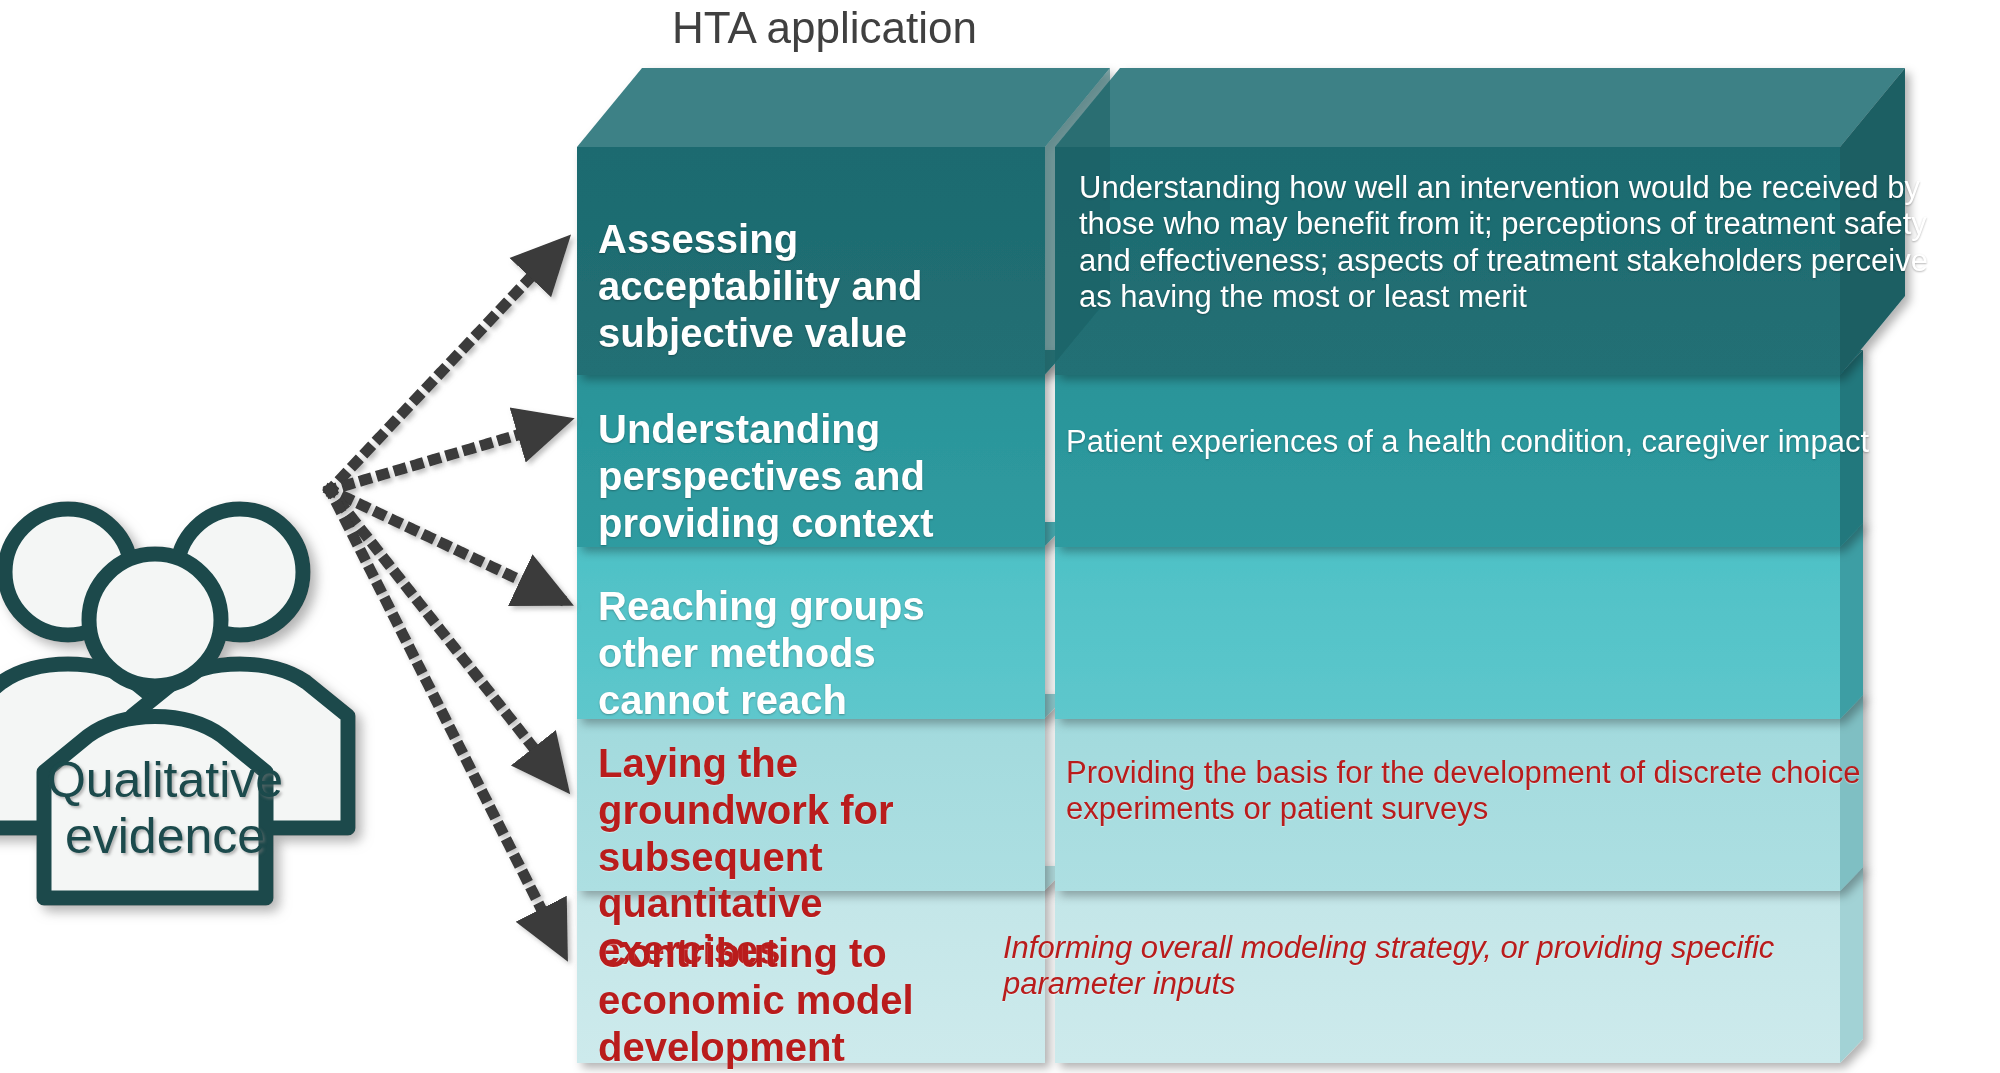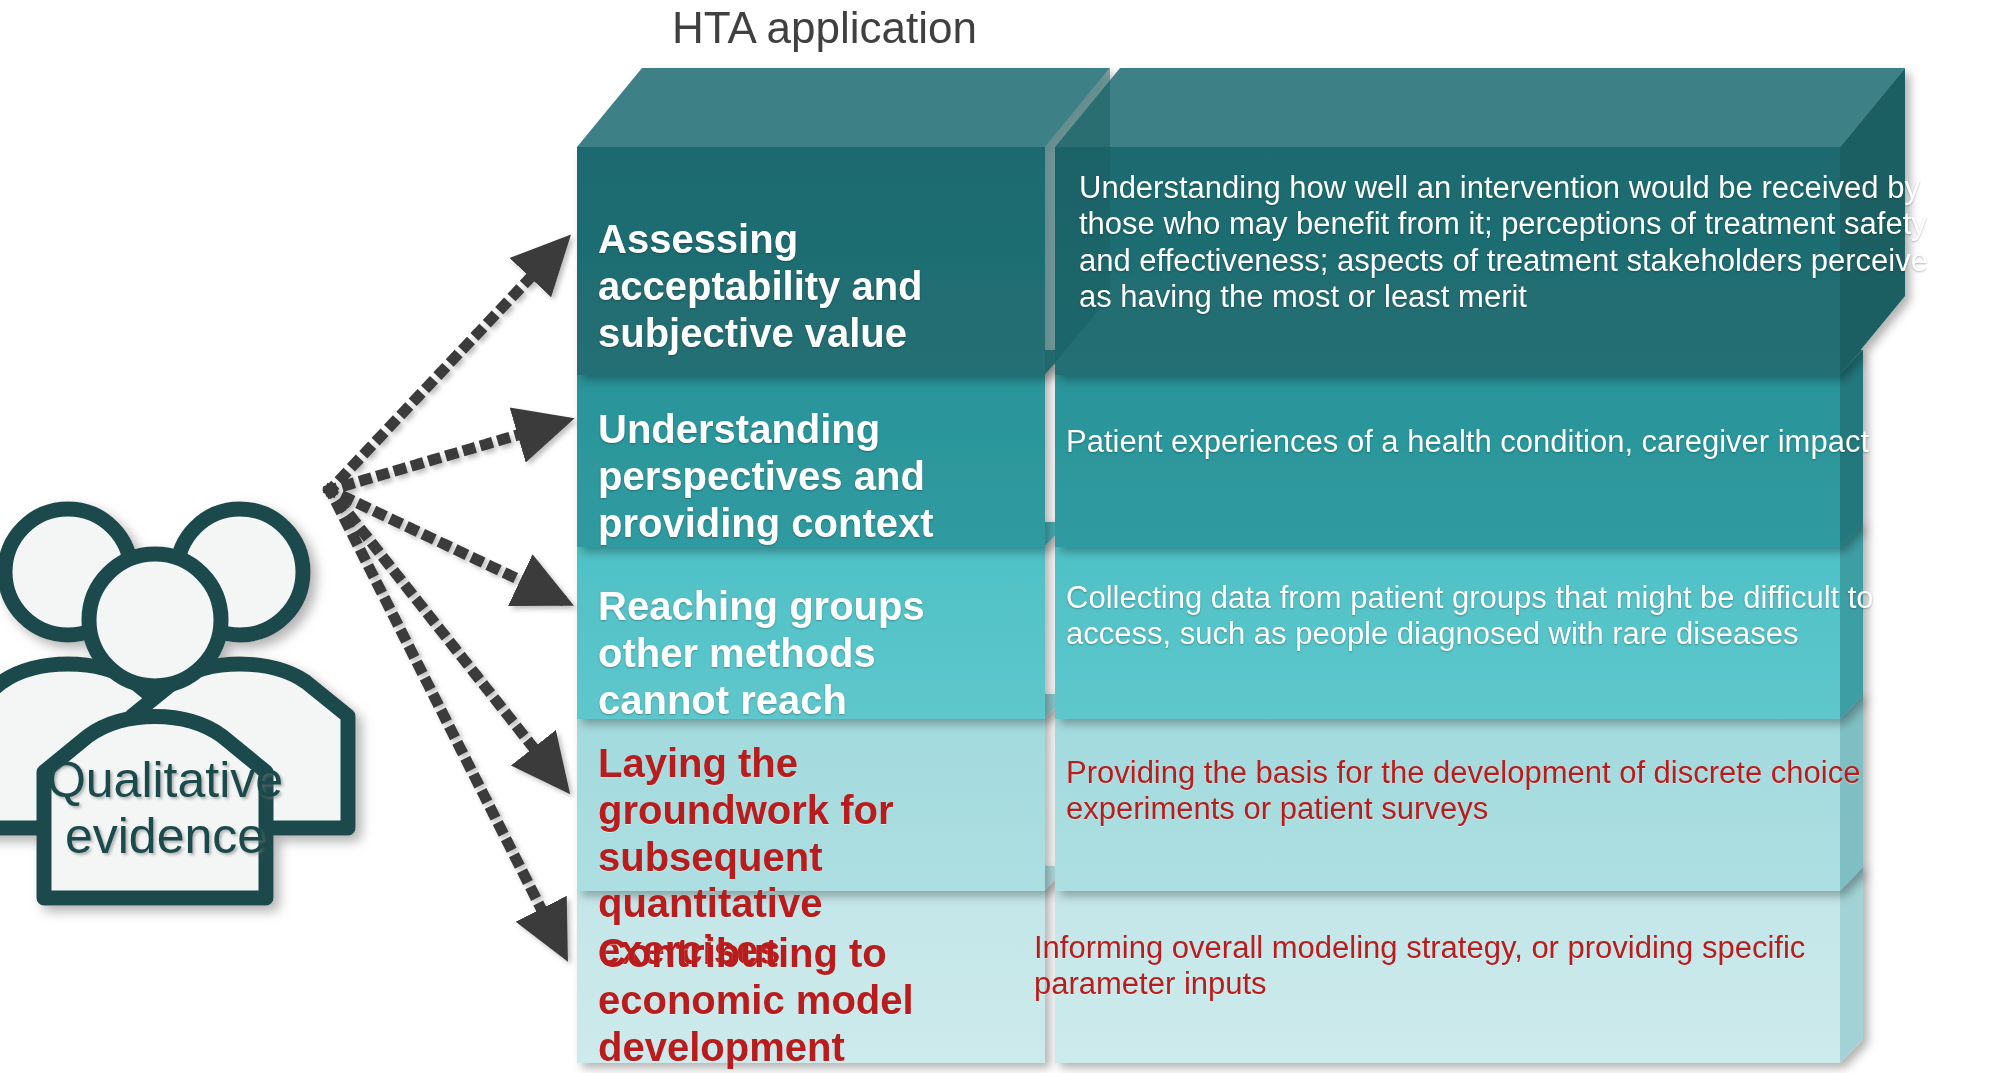--- a/index.html
+++ b/index.html
@@ -187,21 +187,20 @@
     <div>evidence</div>
   </div>
 
   <div class="cell left lt-white" style="left:598px;top:216px;width:400px;">Assessing acceptability and subjective value</div>
   <div class="cell right lt-white" style="left:1079px;top:170px;width:850px;">Understanding how well an intervention would be received by those who may benefit from it; perceptions of treatment safety and effectiveness; aspects of treatment stakeholders perceive as having the most or least merit</div>
 
   <div class="cell left lt-white" style="left:598px;top:406px;width:400px;">Understanding perspectives and providing context</div>
   <div class="cell right lt-white" style="left:1066px;top:424px;width:850px;">Patient experiences of a health condition, caregiver impact</div>
 
   <div class="cell left lt-white" style="left:598px;top:583px;width:400px;">Reaching groups other methods cannot reach</div>
-  <div class="cell right lt-white" style="left:1066px;top:580px;width:850px;">Collecting data from patient groups that might be difficult to access, such as people diagnosed with rare diseases</div>
 
   <div class="cell left lt-dark" style="left:598px;top:740px;width:400px;">Laying the groundwork for subsequent quantitative exercises</div>
   <div class="cell right lt-dark" style="left:1066px;top:755px;width:850px;">Providing the basis for the development of discrete choice experiments or patient surveys</div>
 
   <div class="cell left lt-dark" style="left:598px;top:930px;width:400px;">Contributing to economic model development</div>
-  <div class="cell right lt-dark" style="left:1034px;top:930px;width:850px;">Informing overall modeling strategy, or providing specific parameter inputs</div>
+  <div class="cell right lt-dark" style="left:1003px;top:930px;width:850px;font-style:italic;">Informing overall modeling strategy, or providing specific parameter inputs</div>
 
 </div>
 
 </body></html>

